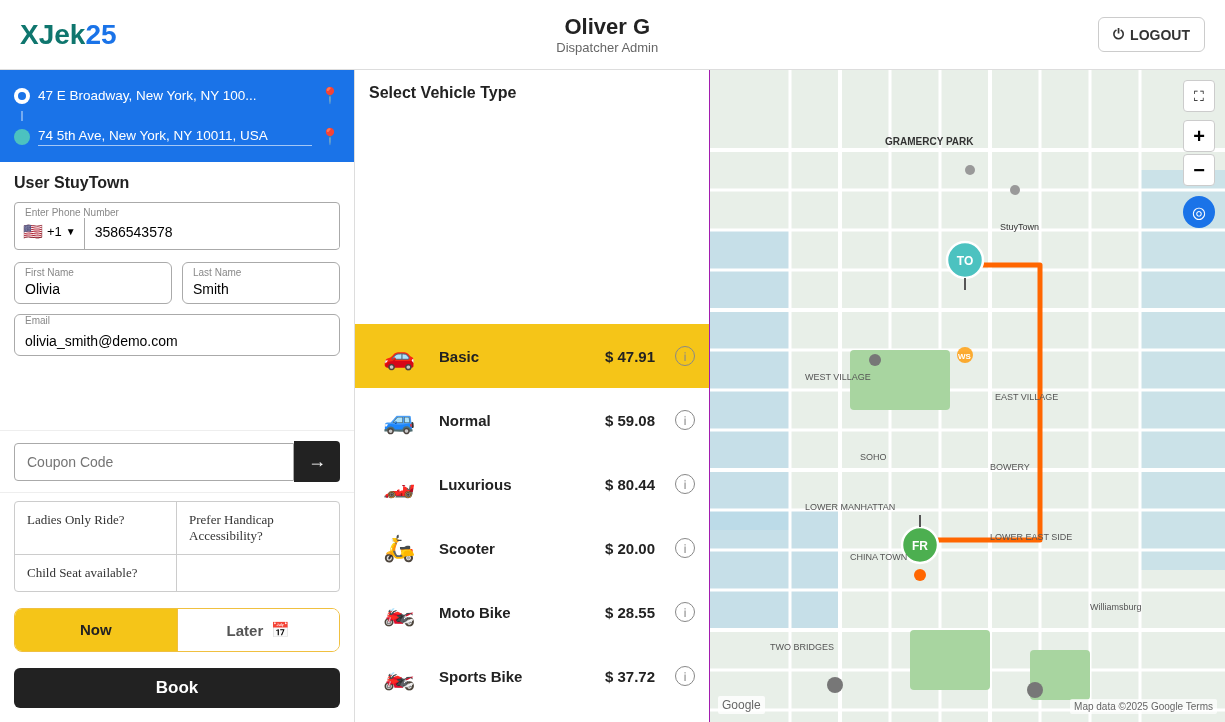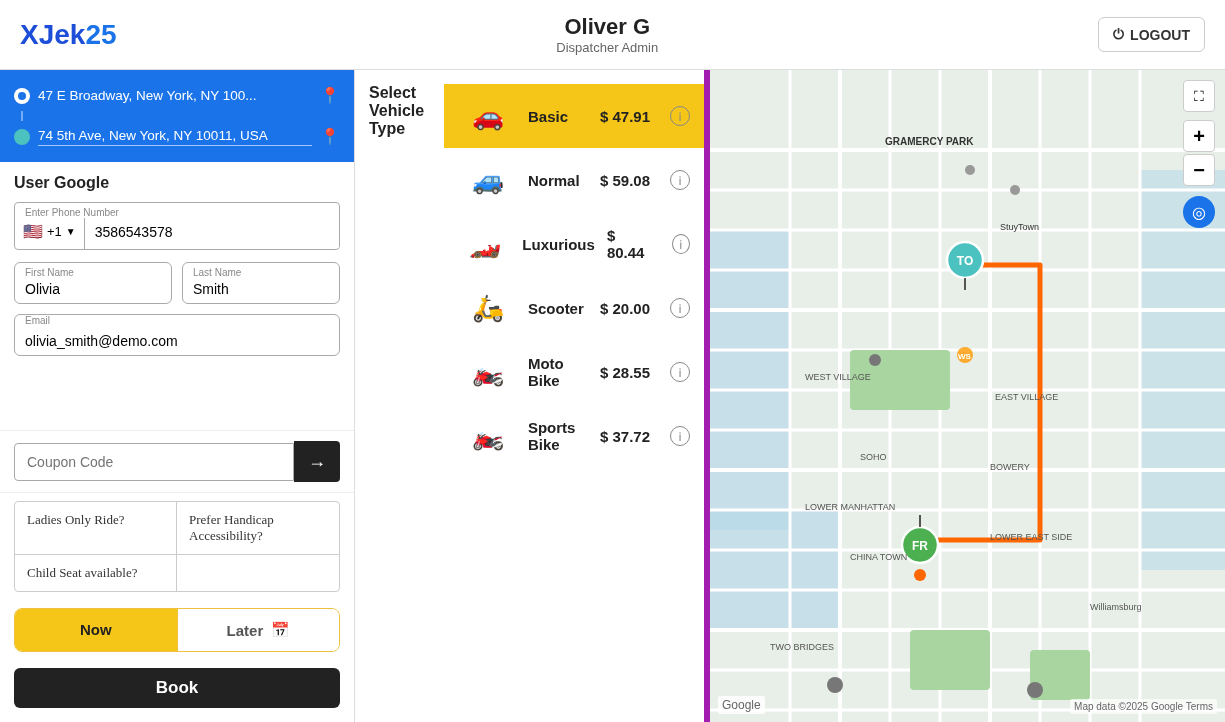--- a/index.html
+++ b/index.html
@@ -5,21 +5,21 @@
     * { box-sizing: border-box; margin: 0; padding: 0; }
     body { font-family: Arial, sans-serif; width: 1225px; height: 722px; overflow: hidden; display: flex; flex-direction: column; background: #fff; }
 
     
     .header {
       display: flex; align-items: center; justify-content: space-between;
       padding: 8px 20px; border-bottom: 1px solid #ddd; height: 70px;
       background: #fff;
     }
     .logo { font-size: 28px; font-weight: bold; color: #222; }
-    .logo span { color: #1d4ed8; }
+    .logo span { color: #0f766e; }
     .header-center { text-align: center; }
     .header-center .username { font-size: 22px; font-weight: 600; color: #222; }
     .header-center .role { font-size: 13px; color: #666; }
     .logout-btn {
       display: flex; align-items: center; gap: 6px;
       border: 1px solid #ccc; border-radius: 6px;
       padding: 8px 14px; cursor: pointer; background: #fff;
       font-size: 14px; font-weight: 600; color: #333;
     }
 
@@ -78,21 +78,21 @@
     .time-btn { flex: 1; padding: 12px; text-align: center; font-size: 15px; font-weight: 600; cursor: pointer; }
     .time-btn.active { background: #f5c518; color: #222; }
     .time-btn.inactive { background: #fff; color: #555; display: flex; align-items: center; justify-content: center; gap: 8px; }
     .time-divider { width: 1px; background: #f0c040; }
 
     
     .book-section { padding: 8px 14px 14px; }
     .book-btn { width: 100%; background: #222; color: #fff; border: none; padding: 10px; font-size: 17px; font-weight: 600; border-radius: 6px; cursor: pointer; }
 
     
-    .vehicle-panel { width: 355px; min-width: 355px; border-right: 6px solid #a21caf; display: flex; padding: 14px 0; overflow-y: auto; justify-content: space-between; }
+    .vehicle-panel { width: 355px; min-width: 355px; border-right: 1px solid #a21caf; display: flex; flex-direction: column; padding: 14px 0; overflow-y: auto; justify-content: space-between; }
     .vehicle-panel h3 { font-size: 16px; font-weight: 700; color: #222; padding: 0 14px 10px; }
 
     .vehicle-item {
       display: flex; align-items: center; padding: 12px 14px;
       cursor: pointer; border-left: 3px solid transparent;
       gap: 12px;
     }
     .vehicle-item.selected { background: #f5c518; border-left: 3px solid #f5c518; }
     .vehicle-icon { width: 55px; height: 40px; display: flex; align-items: center; justify-content: center; font-size: 28px; }
     .vehicle-name { flex: 1; font-size: 15px; font-weight: 600; color: #222; }
@@ -153,21 +153,21 @@
           <svg width="8" height="8" viewBox="0 0 8 8">
               <circle cx="4" cy="4" r="3" fill="none" stroke="#4cc2c0" stroke-width="2"></circle>
             </svg>
         </div>
         <span class="address-text" style="border-bottom:1px solid rgba(255,255,255,0.6); padding-bottom:2px;">74 5th Ave, New York, NY 10011, USA</span>
         <span class="pin-icon">📍</span>
       </div>
     </div>
 
     <div class="user-details">
-      <h3>User Google</h3>
+      <h3>User StuyTown</h3>
 
       <div class="phone-border-wrap">
         <div class="phone-border-inner">
           <span class="phone-top-label">Enter Phone Number</span>
           <div class="phone-row-inner">
             <div class="country-sel">
               <span>🇺🇸</span>
               <span style="font-size:13px;">+1</span>
               <span style="font-size:10px;">▼</span>
             </div>

